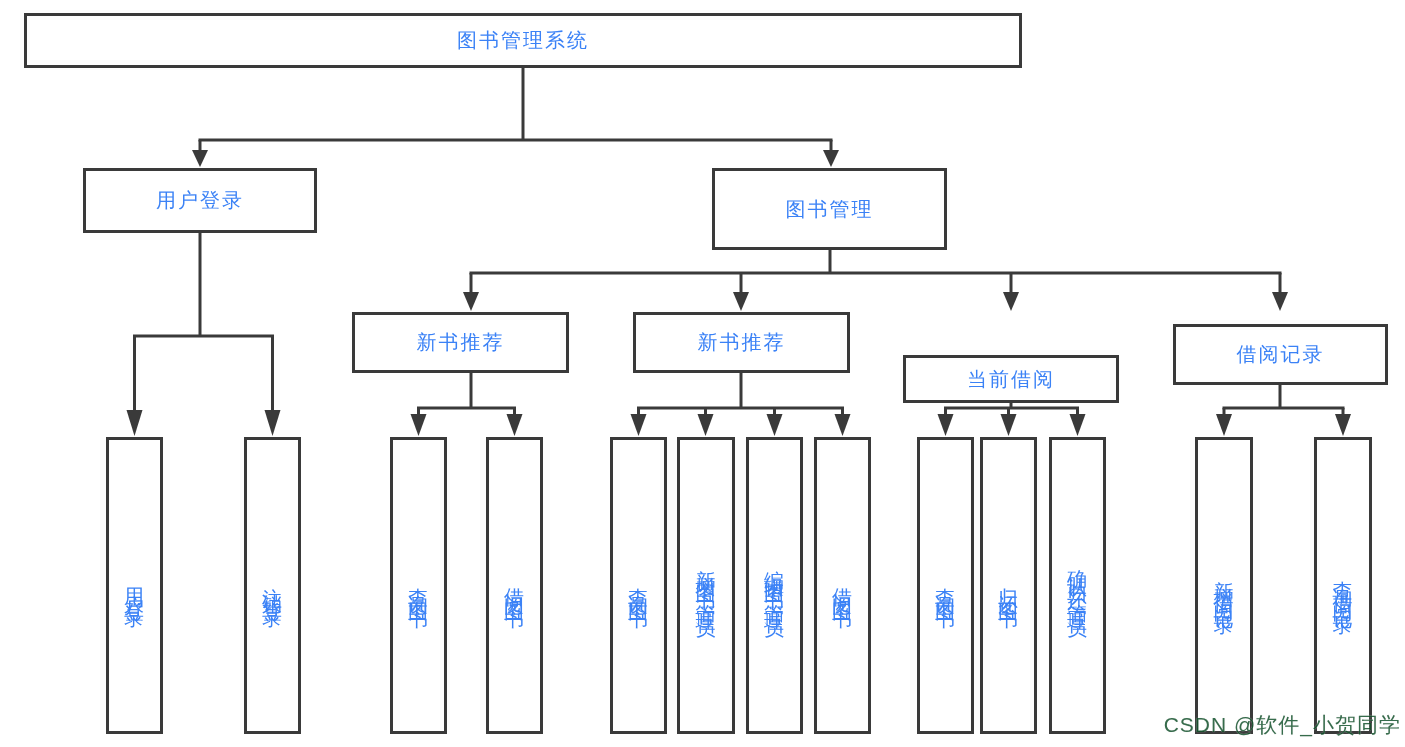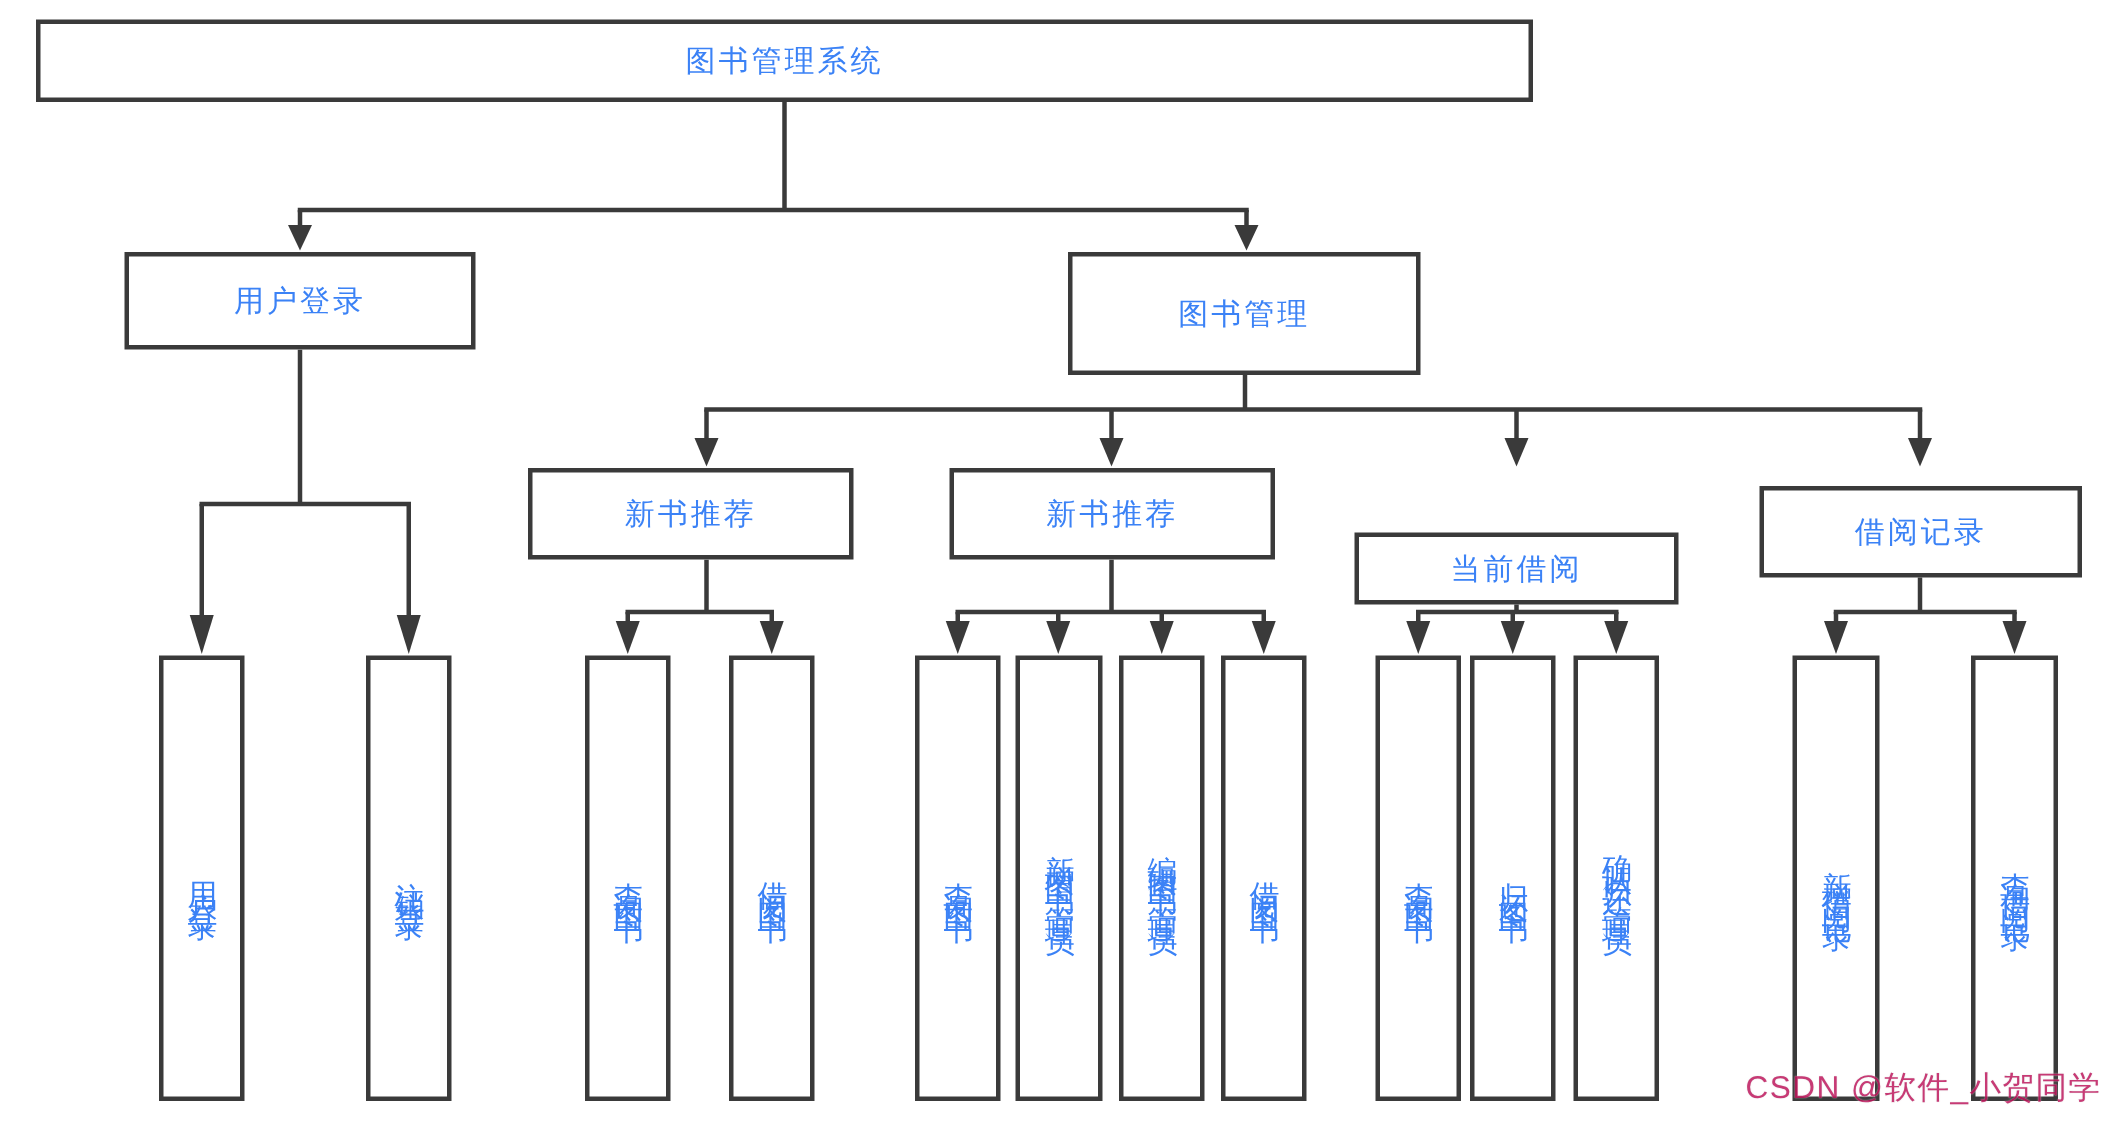--- a/index.html
+++ b/index.html
@@ -25,21 +25,21 @@
   .vbox .vtext{
     writing-mode:vertical-rl;
     letter-spacing:7px;
     line-height:1;
     white-space:nowrap;
   }
   .watermark{
     position:absolute;
     right:4px;bottom:8px;
     font-size:21px;
-    color:#be185d;
+    color:#14532d;
     letter-spacing:1px;
     z-index:3;
     opacity:.85;
     text-shadow:0 0 1px #d8d8d8;
   }
 </style>
 </head>
 <body>
 
 <div id="canvas">

